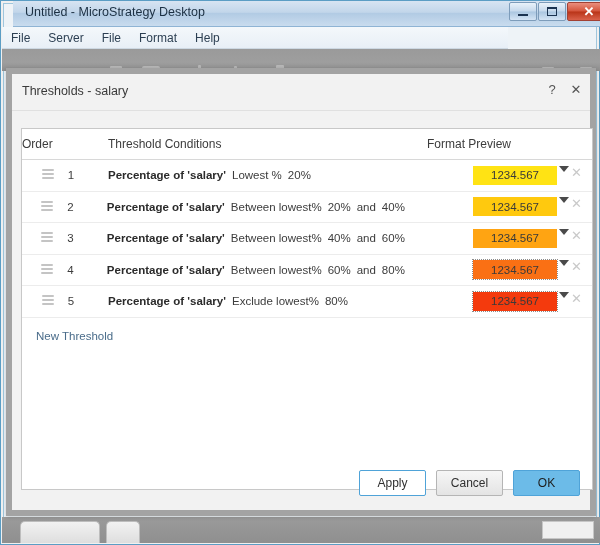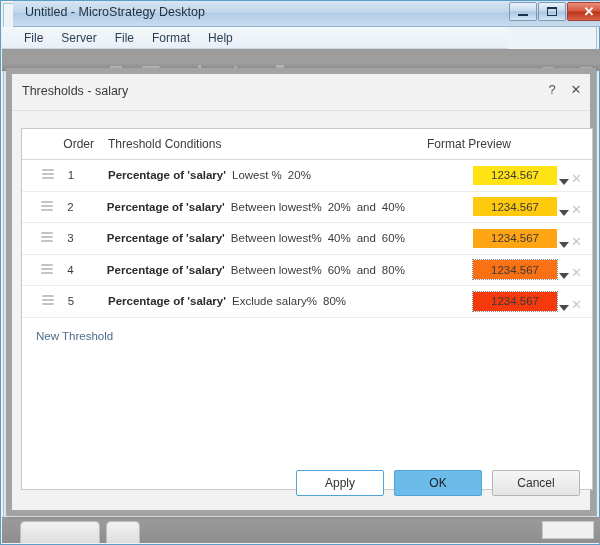--- a/index.html
+++ b/index.html
@@ -91,21 +91,21 @@
   
   .menubar {
     position: absolute;
     left: 1px; top: 26px;
     width: 506px; height: 22px;
     background: linear-gradient(to bottom, #f4f8fb 0%, #e8eff6 100%);
     border-bottom: 1px solid #cdd8e2;
     box-sizing: border-box;
     display: flex;
     align-items: center;
-    padding-left: 13px;
+    padding-left: 0;
   }
   .menu-item {
     font-size: 12px;
     color: #2c3f52;
     padding: 2px 9px;
     white-space: nowrap;
   }
 
   
   .toolbar-strip {
@@ -199,21 +199,21 @@
   }
 
   .table-head {
     display: flex;
     align-items: center;
     height: 30px;
     border-bottom: 1px solid #d8d8d8;
     font-size: 12px;
     color: #3c3c3c;
   }
-  .col-order   { width: 72px; text-align: right; }
+  .col-order   { width: 72px; text-align: left; }
   .col-cond    { flex: 1; padding-left: 14px; }
   .col-preview { width: 190px; text-align: center; padding-right: 56px; box-sizing: border-box; }
 
   .thr-row {
     display: flex;
     align-items: center;
     height: 30.5px;
     border-bottom: 1px solid #ececec;
     font-size: 11.5px;
   }
@@ -243,21 +243,21 @@
     white-space: nowrap;
     color: #3c3c3c;
   }
   .cond-metric { font-weight: bold; color: #2b2b2b; margin-top: 42px; }
   .cond-op { margin-left: 6px; text-align: right; }
   .cond-val { margin-left: 6px; }
 
   .row-preview {
     width: 190px;
     display: flex;
-    align-items: flex-end;
+    align-items: flex-start;
     justify-content: flex-end;
     gap: 2px;
     padding-right: 10px;
     box-sizing: border-box;
   }
   .swatch {
     width: 84px;
     height: 19px;
     display: flex;
     align-items: center;
@@ -304,21 +304,21 @@
     font-size: 11.5px;
     color: #4a6c8a;
   }
   .footer-buttons {
     position: absolute;
     right: 10px; top: 12px;
     display: flex;
     gap: 10px;
   }
   .btn {
-    width: 88px;
+    width: 67px;
     height: 26px;
     box-sizing: border-box;
     font-size: 12px;
     display: flex;
     align-items: center;
     justify-content: center;
     border-radius: 2px;
   }
   .btn-apply {
     background: #ffffff;
@@ -479,34 +479,34 @@
       <div class="thr-row">
         <div class="row-order">
           <span class="drag-handle">
               <span></span>
               <span></span>
               <span></span>
             </span>
           <span class="order-num">5</span>
         </div>
         <div class="row-cond">
-          <span class="cond-metric">Percentage of 'salary'</span><span class="cond-op">Exclude salary%</span><span class="cond-val">80%</span><span class="cond-op"></span><span class="cond-val"></span>
+          <span class="cond-metric">Percentage of 'salary'</span><span class="cond-op">Exclude lowest%</span><span class="cond-val">80%</span><span class="cond-op"></span><span class="cond-val"></span>
         </div>
         <div class="row-preview">
           <div class="swatch selected" style="background:#F43A0D;">1234.567</div>
           <div class="caret"></div>
           <div class="row-x">✕</div>
         </div>
       </div>
 
       <div class="new-threshold">New Threshold</div>
     </div>
 
     <div class="dialog-footer">
       <div class="footer-buttons">
         <div class="btn btn-apply">Apply</div>
+        <div class="btn btn-cancel">Cancel</div>
         <div class="btn btn-ok">OK</div>
-        <div class="btn btn-cancel">Cancel</div>
       </div>
     </div>
 
   </div>
 </div>
 
 </body></html>

